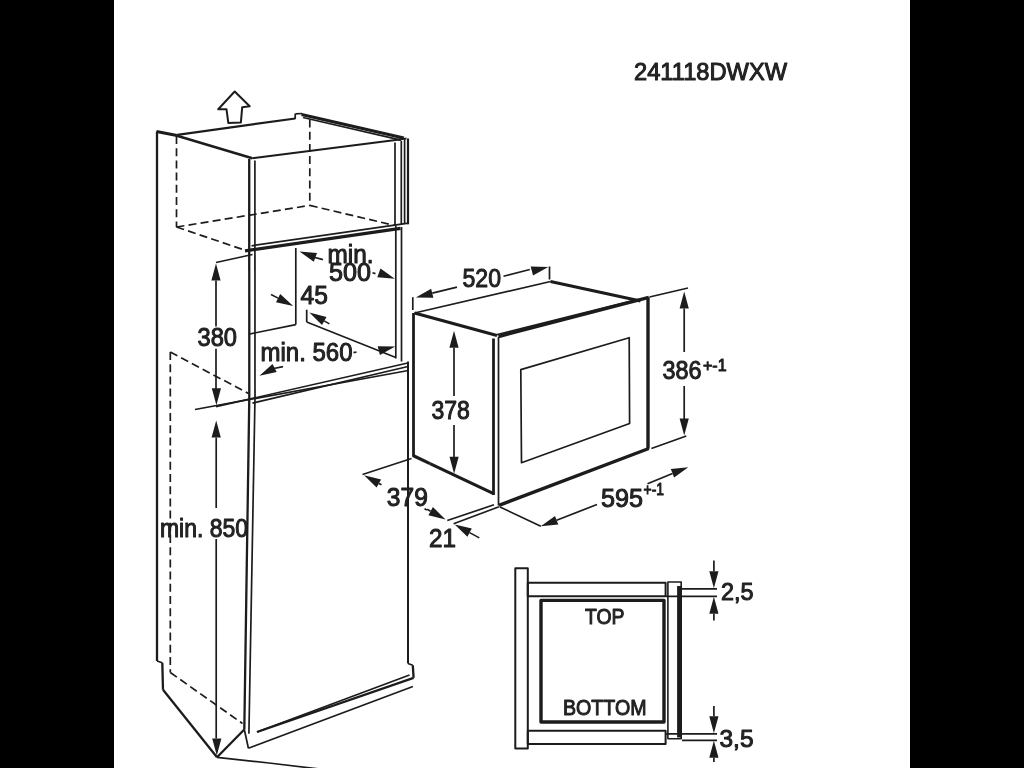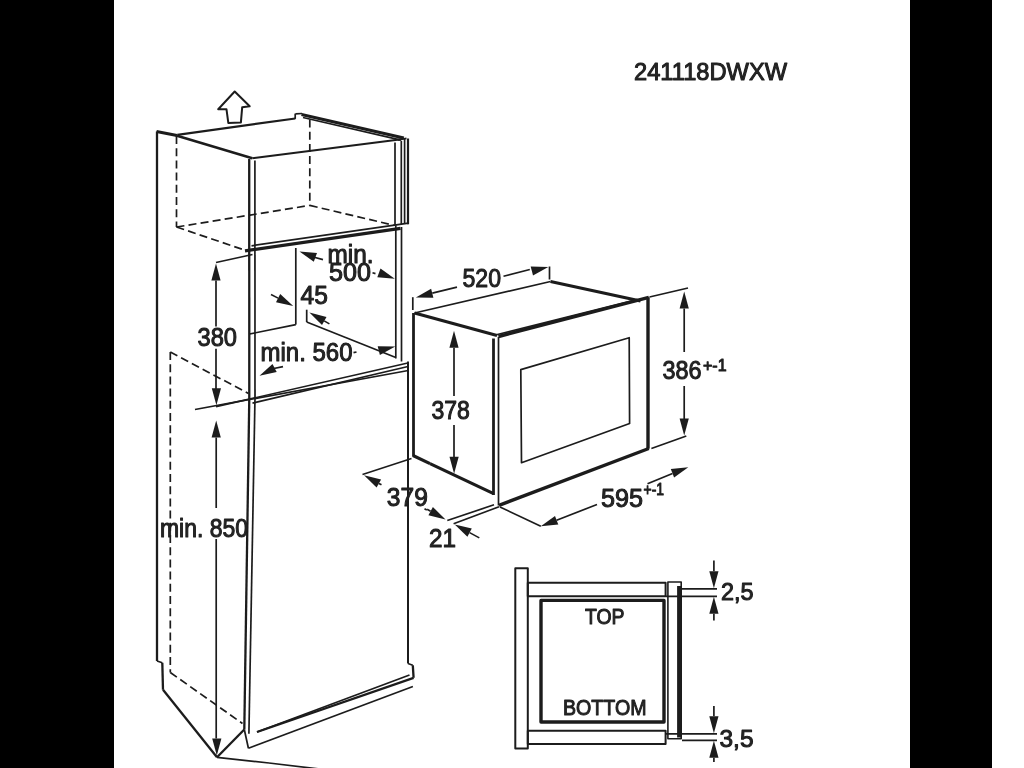--- a/index.html
+++ b/index.html
@@ -1,14 +1,14 @@
 <!DOCTYPE html>
 <html><head><meta charset="utf-8"><style>
 html,body{margin:0;padding:0;background:#fff;}
-#page{position:relative;width:992px;height:768px;background:#fff;overflow:hidden;}
+#page{position:relative;width:992px;height:768px;background:#fff;overflow:hidden;padding-left:32px;}
 .bar{position:absolute;top:0;height:768px;background:#000;}
 svg{position:absolute;left:0;top:0;}
 text{font-family:"Liberation Sans",sans-serif;fill:#262626;}
 </style></head>
 <body>
 <div id="page">
 <svg width="1024" height="768" viewBox="0 0 1024 768" stroke="#1c1c1c" fill="none" stroke-linejoin="round" style="filter:blur(0.5px)">
 <text x="634" y="80.3" font-size="24.5" textLength="153" lengthAdjust="spacingAndGlyphs" fill="#3a3a3a">241118DWXW</text>
 <line x1="157.0" y1="131.5" x2="157.0" y2="661.0" stroke-width="2.3"></line>
 <line x1="157.0" y1="661.0" x2="162.3" y2="662.8" stroke-width="1.7"></line>

